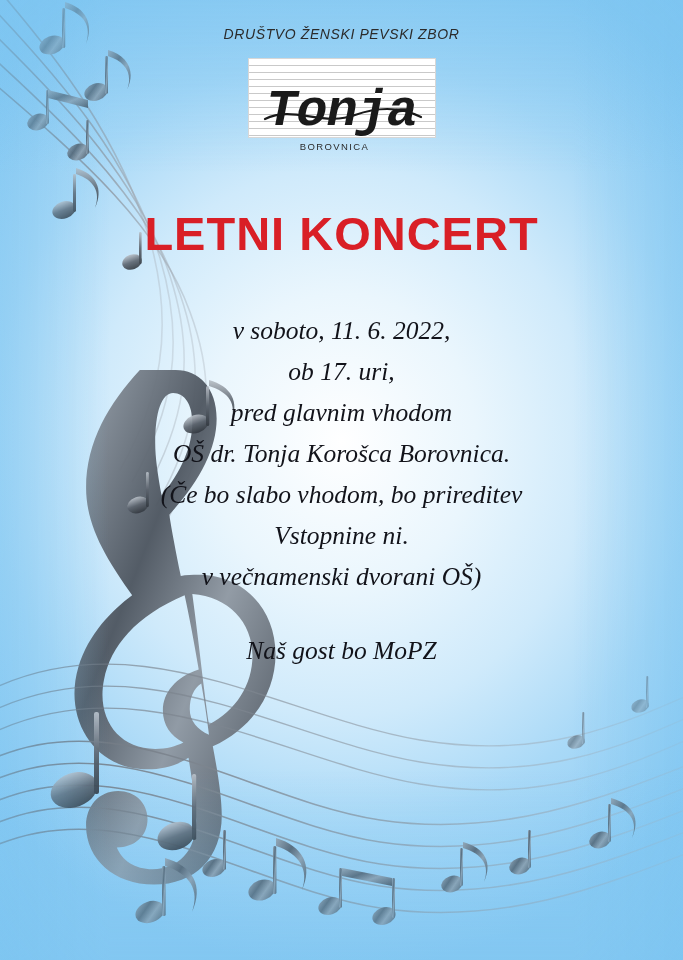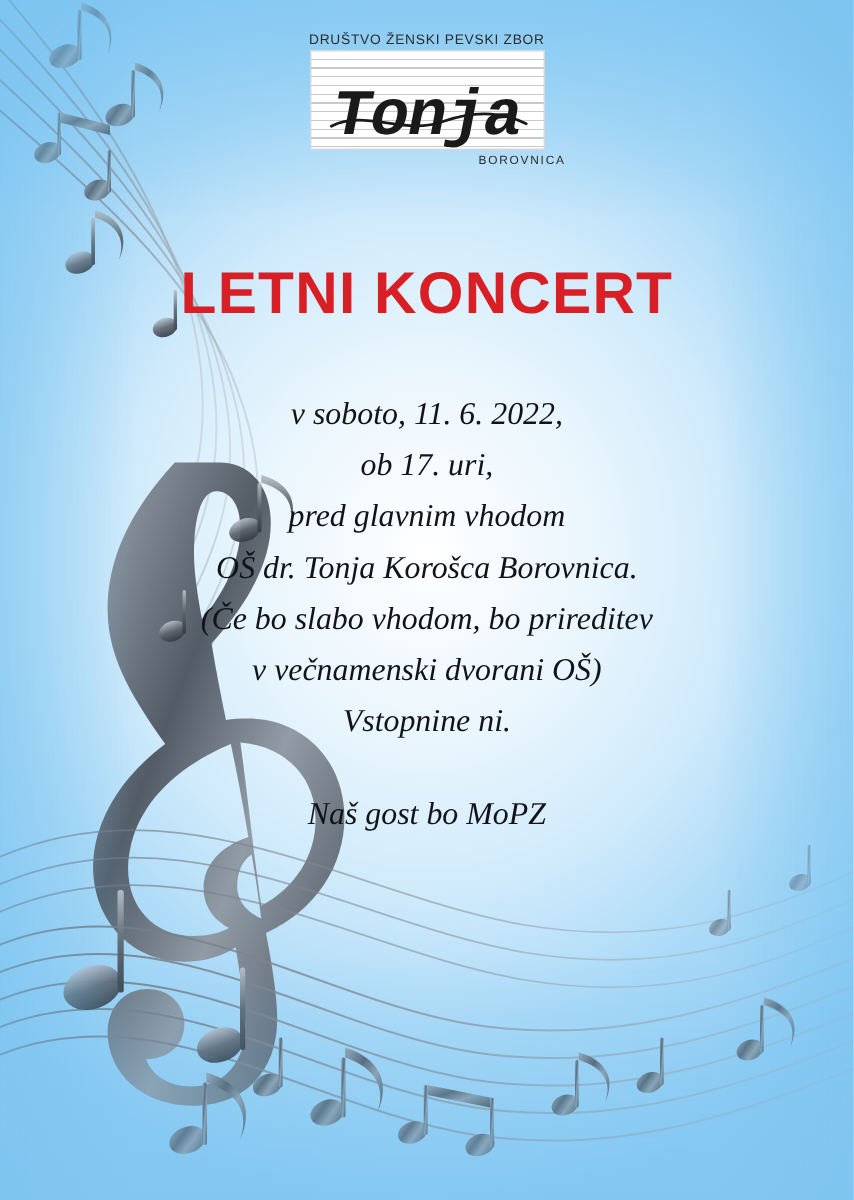--- a/index.html
+++ b/index.html
@@ -37,24 +37,25 @@
     position: absolute;
     left: 50%;
     transform: translateX(-50%);
     top: 26px;
     width: 250px;
     text-align: center;
     z-index: 5;
   }
   .logo-top {
     font-family: "Liberation Sans", sans-serif;
-    font-size: 11px;
+    font-size: 14px;
     letter-spacing: 0.6px;
     color: #2b2b2b;
-    margin-bottom: 2px;
+    margin-bottom: 16px;
+    font-style: italic;
   }
   .logo-mark {
     position: relative;
     width: 186px;
     height: 78px;
     margin: 0 auto;
     background:
       repeating-linear-gradient(
         to bottom,
         #ffffff 0px, #ffffff 6px,
@@ -82,21 +83,21 @@
     right: 10px;
     bottom: 12px;
     height: 22px;
   }
   .logo-bottom {
     font-family: "Liberation Sans", sans-serif;
     font-size: 9.5px;
     letter-spacing: 1.4px;
     color: #2b2b2b;
     margin-top: 3px;
-    text-align: right;
+    text-align: center;
     padding-right: 14px;
   }
 
   
   .headline {
     position: absolute;
     top: 206px;
     left: 0;
     width: 100%;
     text-align: center;
@@ -306,19 +307,19 @@
   </div>
 
   <div class="headline">LETNI KONCERT</div>
 
   <div class="body-block">
     <div class="body-line">v soboto, 11. 6. 2022,</div>
     <div class="body-line">ob 17. uri,</div>
     <div class="body-line">pred glavnim vhodom</div>
     <div class="body-line">OŠ dr. Tonja Korošca Borovnica.</div>
     <div class="body-line">(Če bo slabo vhodom, bo prireditev</div>
+    <div class="body-line">Vstopnine ni.</div>
     <div class="body-line">v večnamenski dvorani OŠ)</div>
-    <div class="body-line">Vstopnine ni.</div>
     <div class="gap"></div>
     <div class="body-line">Naš gost bo MoPZ</div>
   </div>
 
 </div>
 
 </body></html>

